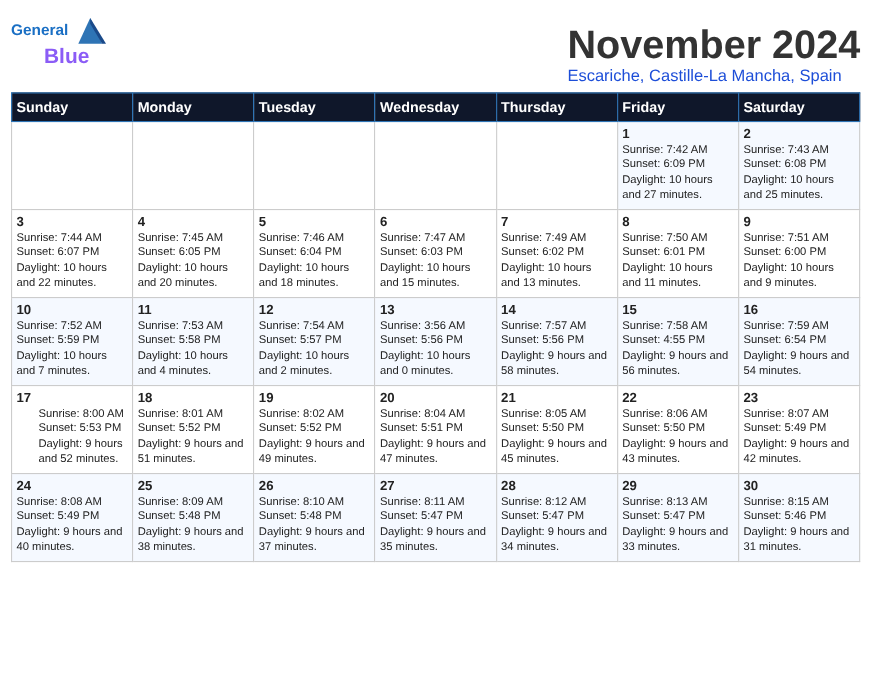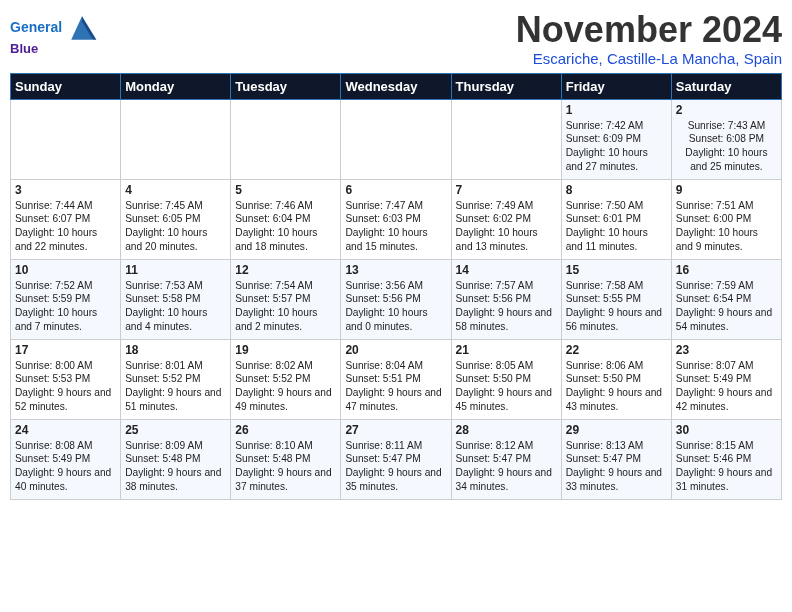--- a/index.html
+++ b/index.html
@@ -30,21 +30,22 @@
     .logo-text span {
       color: #1a6fc4;
     }
     .logo-icon {
       width: 36px;
       height: 28px;
       margin-left: 2px;
       margin-right: 2px;
     }
     .title-block {
-      text-align: right;
+      text-align: left;
+      margin-top: 11px;
     }
     .month-title {
       font-size: 36px;
       font-weight: bold;
       color: #333;
       line-height: 1.1;
     }
     .subtitle {
       font-size: 15px;
       color: #1d4ed8;
@@ -100,21 +101,21 @@
     <div>
       <div style="display:flex;align-items:center;">
         <span class="logo-text">
           <span>General</span>
         </span>
         <svg class="logo-icon" viewBox="0 0 40 30" xmlns="http://www.w3.org/2000/svg">
           <polygon points="8,28 20,2 32,28" fill="#2e74b5"></polygon>
           <polygon points="20,2 36,28 32,28 20,8" fill="#1a4a8a"></polygon>
         </svg>
       </div>
-      <div class="logo-text" style="color:#4c1d95;font-size:13px;font-weight:bold;">Blue</div>
+      <div class="logo-text" style="color:#8b5cf6;font-size:19px;font-weight:bold;margin-left:30px;">Blue</div>
     </div>
   </div>
   <div class="title-block">
     <div class="month-title">November 2024</div>
     <div class="subtitle">Escariche, Castille-La Mancha, Spain</div>
   </div>
 </div>
 
 <table>
   <thead>
@@ -136,21 +137,21 @@
         <td class="empty-cell"></td>
         <td class="empty-cell"></td>
         <td>
           <span class="day-number">1</span>
           <div class="cell-text" style="white-space: pre-line;">Sunrise: 7:42 AM
 Sunset: 6:09 PM
 Daylight: 10 hours and 27 minutes.</div>
         </td>
         <td>
           <span class="day-number">2</span>
-          <div class="cell-text" style="white-space: pre-line; text-align: center;">Sunrise: 7:43 AM
+          <div class="cell-text" style="white-space: pre-line;">Sunrise: 7:43 AM
 Sunset: 6:08 PM
 Daylight: 10 hours and 25 minutes.</div>
         </td>
       </tr>
       <tr>
         <td>
           <span class="day-number">3</span>
           <div class="cell-text" style="white-space: pre-line;">Sunrise: 7:44 AM
 Sunset: 6:07 PM
 Daylight: 10 hours and 22 minutes.</div>
@@ -219,34 +220,34 @@
         </td>
         <td>
           <span class="day-number">14</span>
           <div class="cell-text" style="white-space: pre-line;">Sunrise: 7:57 AM
 Sunset: 5:56 PM
 Daylight: 9 hours and 58 minutes.</div>
         </td>
         <td>
           <span class="day-number">15</span>
           <div class="cell-text" style="white-space: pre-line;">Sunrise: 7:58 AM
-Sunset: 5:55 PM
+Sunset: 4:55 PM
 Daylight: 9 hours and 56 minutes.</div>
         </td>
         <td>
           <span class="day-number">16</span>
           <div class="cell-text" style="white-space: pre-line;">Sunrise: 7:59 AM
 Sunset: 6:54 PM
 Daylight: 9 hours and 54 minutes.</div>
         </td>
       </tr>
       <tr>
         <td>
           <span class="day-number">17</span>
-          <div class="cell-text" style="white-space: pre-line;">Sunrise: 8:00 AM
+          <div class="cell-text" style="white-space: pre-line; margin-left: 20px;">Sunrise: 8:00 AM
 Sunset: 5:53 PM
 Daylight: 9 hours and 52 minutes.</div>
         </td>
         <td>
           <span class="day-number">18</span>
           <div class="cell-text" style="white-space: pre-line;">Sunrise: 8:01 AM
 Sunset: 5:52 PM
 Daylight: 9 hours and 51 minutes.</div>
         </td>
         <td>

